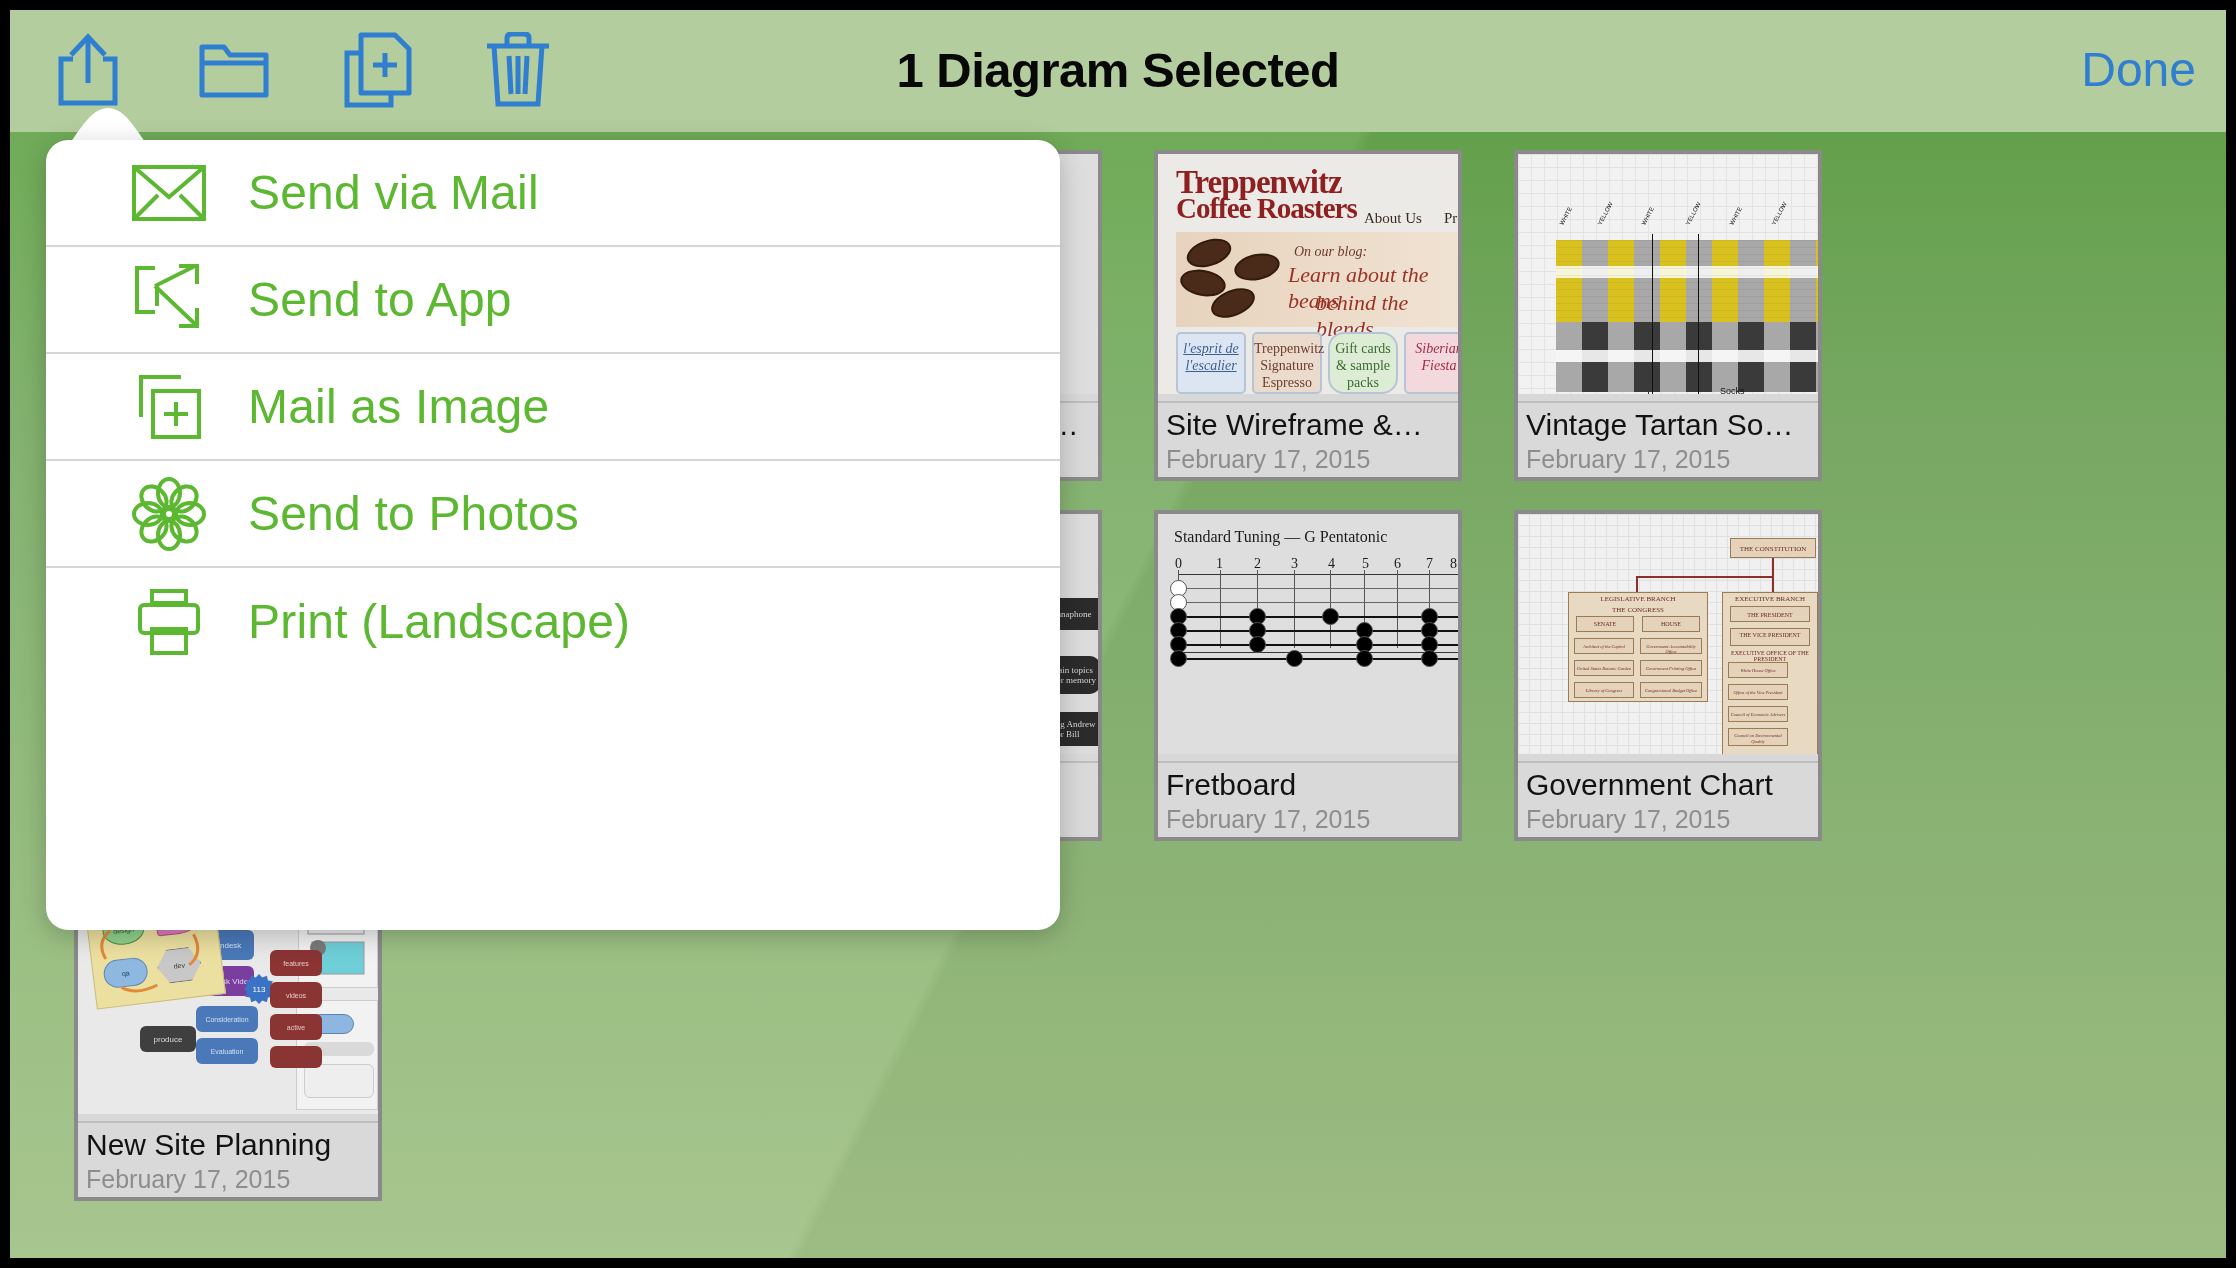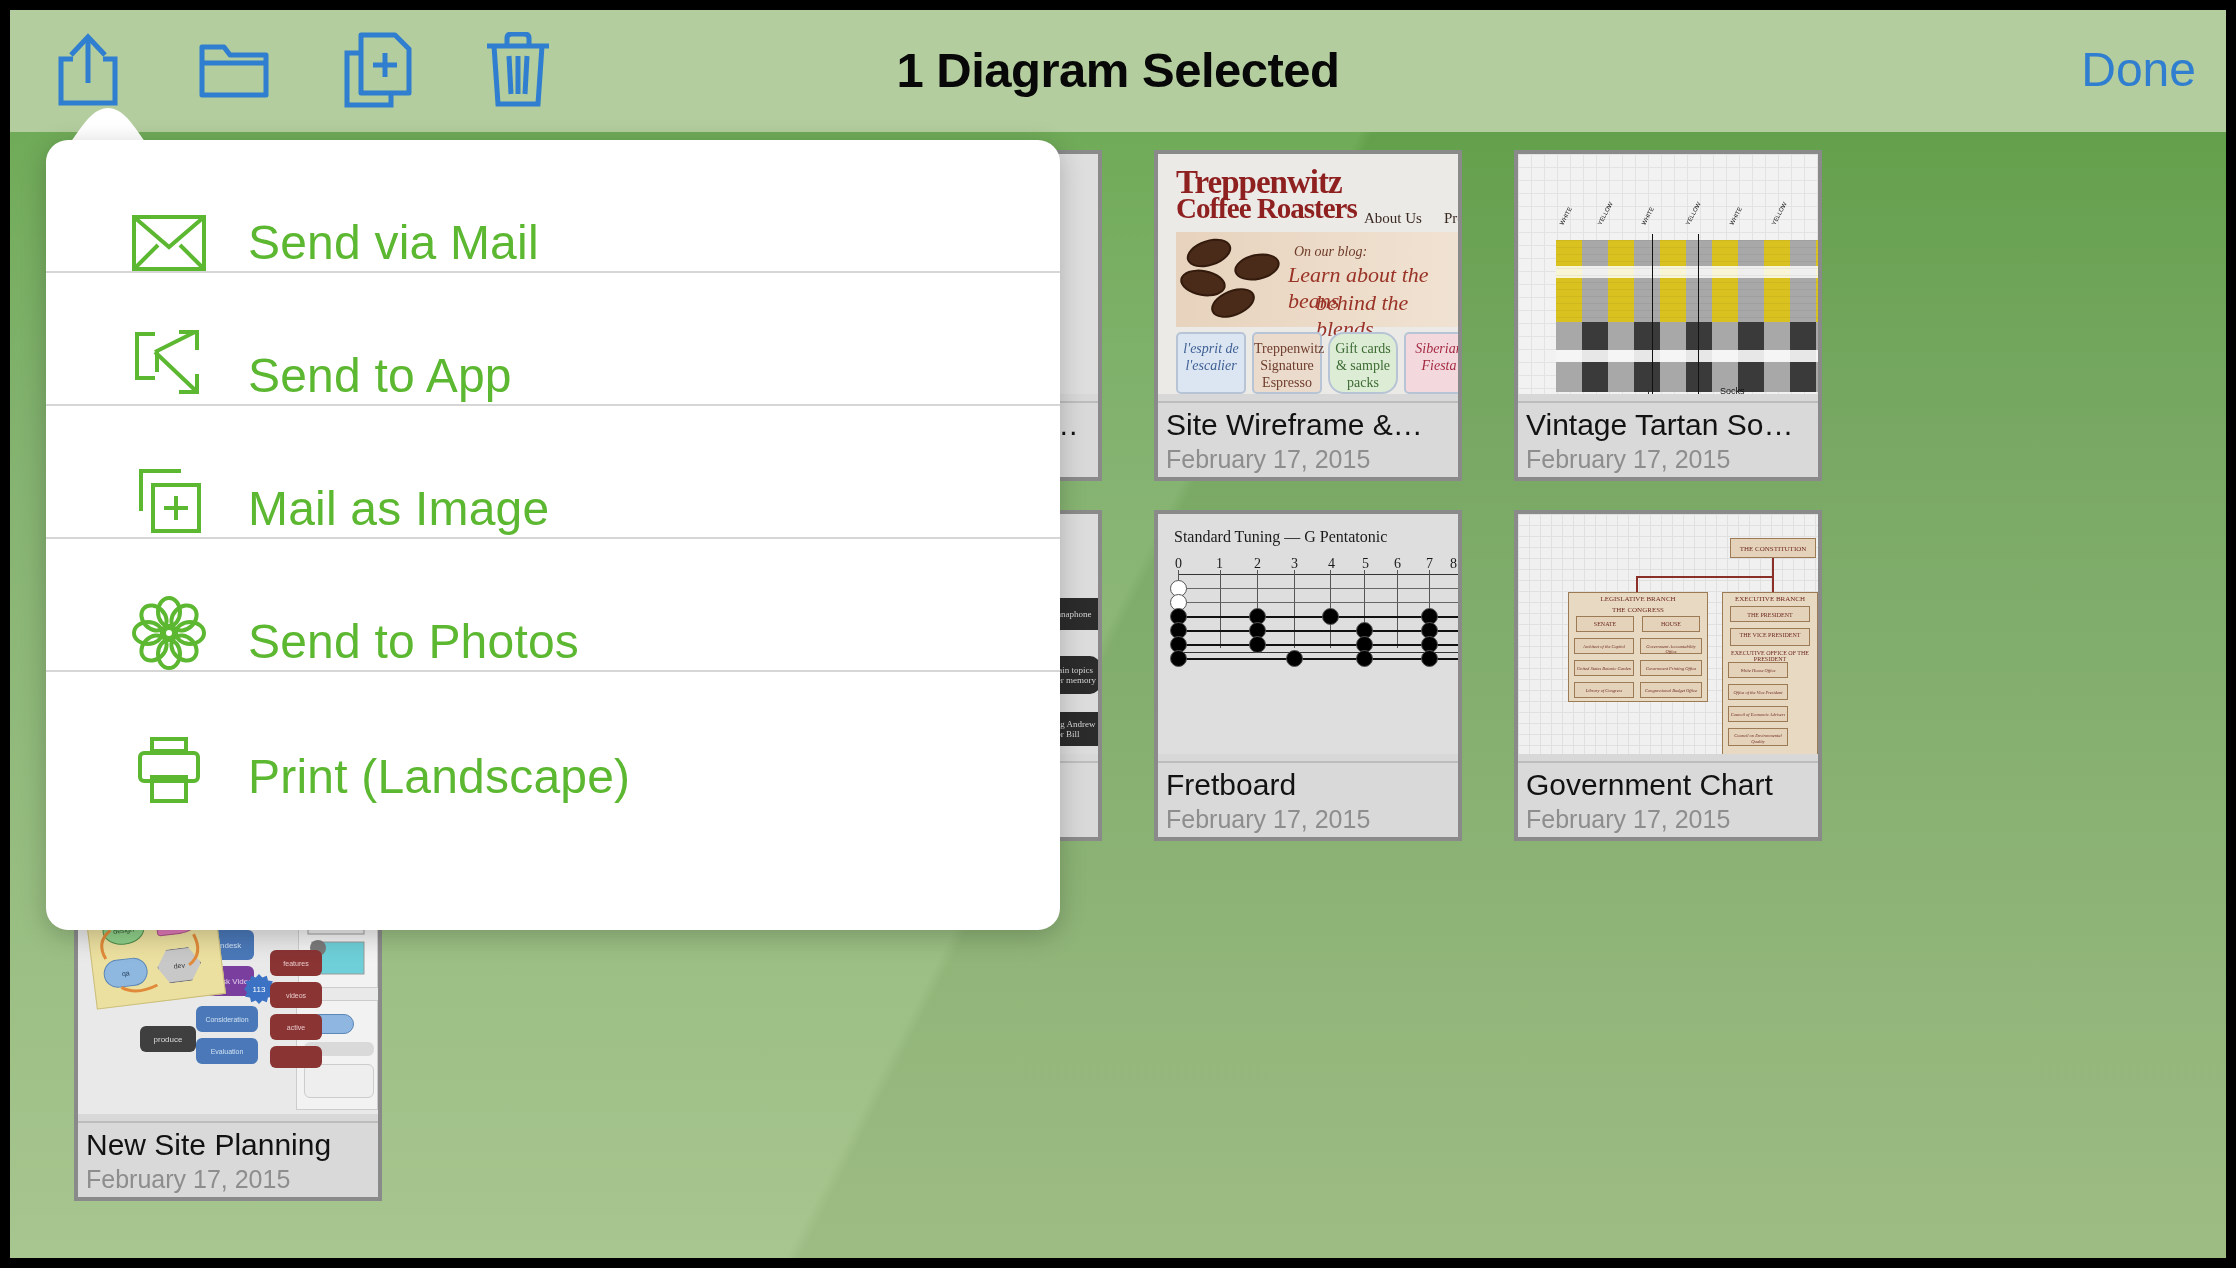--- a/index.html
+++ b/index.html
@@ -162,23 +162,23 @@
     position: absolute;
     left: 48px;
     top: 96px;
     width: 100px;
     height: 46px;
     z-index: 49;
   }
 
   .menu-item {
     position: relative;
-    height: 133px;
+    height: 107px;
     display: flex;
-    align-items: flex-end;
+    align-items: center;
     border-bottom: 2px solid #d6d6d6;
   }
   .menu-item:last-child { border-bottom: none; }
 
   .menu-icon {
     width: 110px;
     margin-left: 68px;
     display: flex;
     align-items: center;
     justify-content: center;
@@ -349,21 +349,21 @@
           <div class="tw-nav" style="left:286px;">Pro</div>
           <div class="tw-hero">
             <div class="bean" style="left:10px;top:8px;width:46px;height:26px;transform:rotate(-18deg);"></div>
             <div class="bean" style="left:58px;top:22px;width:46px;height:26px;transform:rotate(-12deg);"></div>
             <div class="bean" style="left:4px;top:38px;width:46px;height:26px;transform:rotate(10deg);"></div>
             <div class="bean" style="left:34px;top:58px;width:46px;height:26px;transform:rotate(-22deg);"></div>
             <div class="tw-h1">On our blog:</div>
             <div class="tw-h2">Learn about the beans</div>
             <div class="tw-h3">behind the blends</div>
           </div>
-          <div class="tw-card" style="left:18px;background:#dbe6f2;color:#3e5f93;font-style:italic;">l'esprit de l'escalier</div>
+          <div class="tw-card" style="left:18px;background:#dbe6f2;color:#3e5f93;font-style:italic;text-decoration:underline;">l'esprit de l'escalier</div>
           <div class="tw-card" style="left:94px;background:#eadbcd;color:#6e3b2a;">Treppenwitz Signature Espresso</div>
           <div class="tw-card" style="left:170px;background:#dcecd5;color:#3d6b33;border-radius:16px;">Gift cards &amp; sample packs</div>
           <div class="tw-card" style="left:246px;background:#f3d9de;color:#a52a42;font-style:italic;">Siberian Fiesta</div>
         </div>
       </div>
       <div class="doc-meta">
         <div class="doc-title">Site Wireframe &amp;…</div>
         <div class="doc-date">February 17, 2015</div>
       </div>
     </div>

